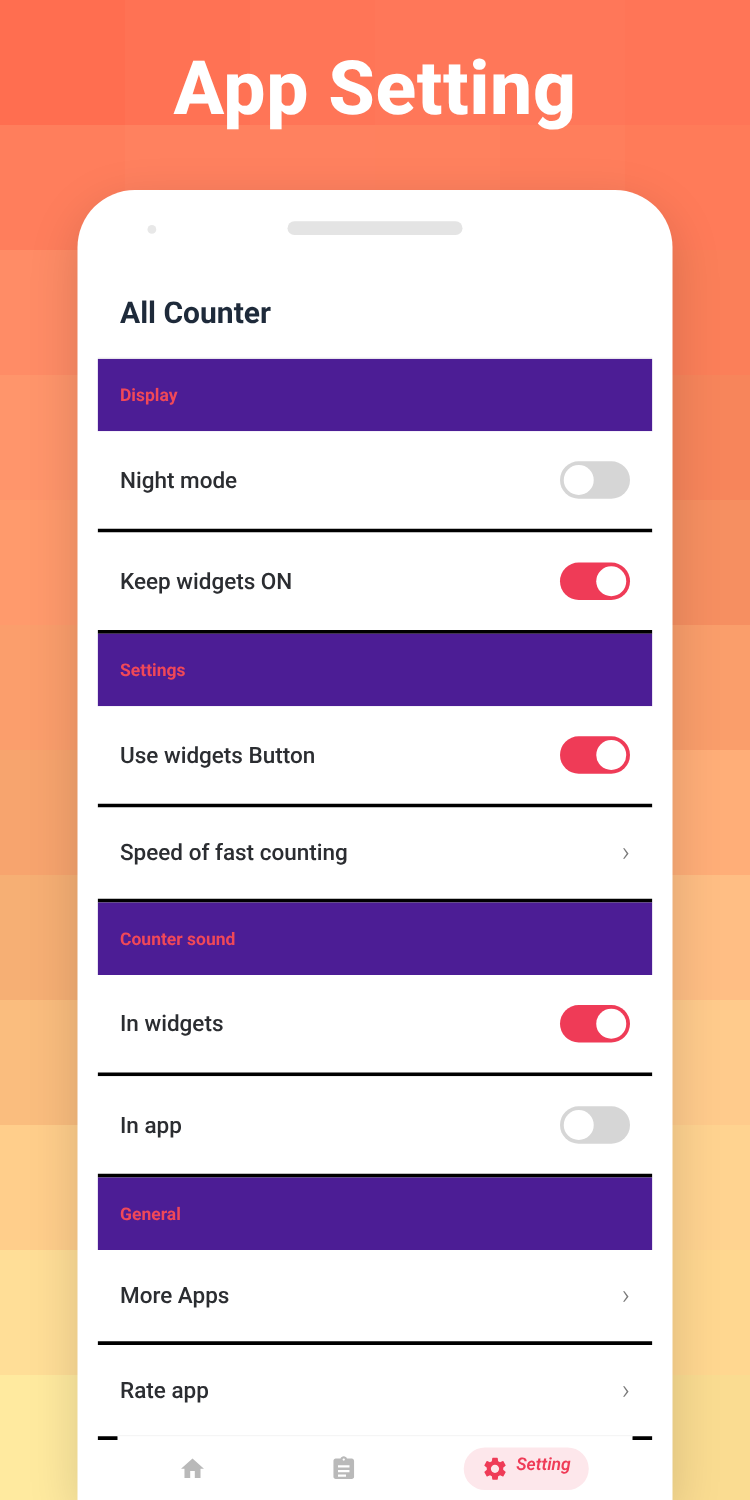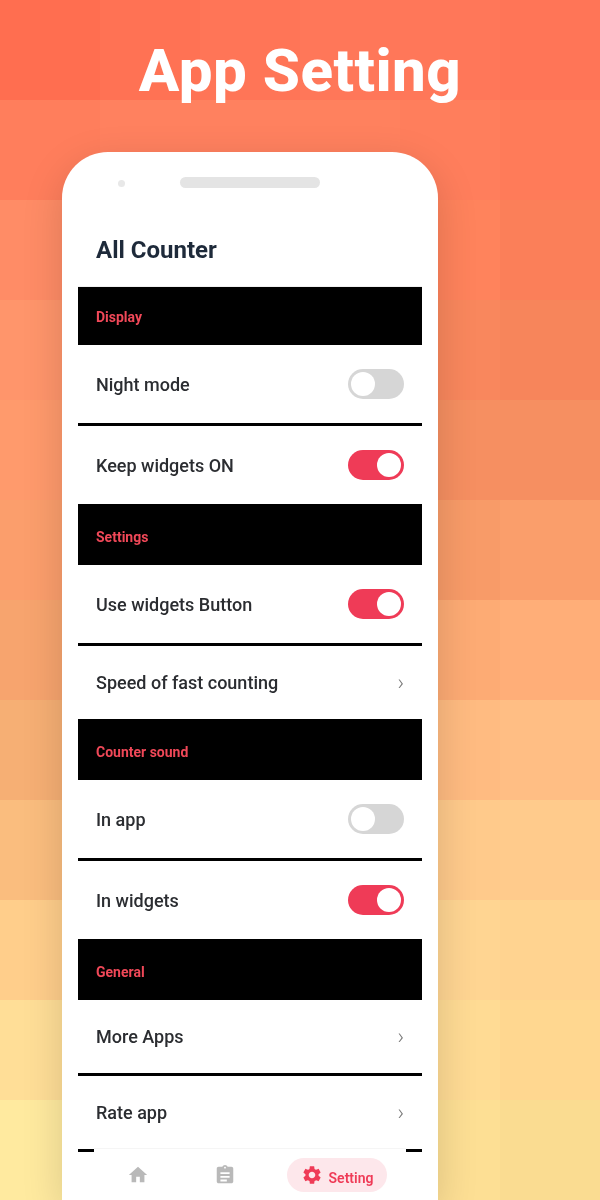--- a/index.html
+++ b/index.html
@@ -28,21 +28,21 @@
   color: #ffffff;
   font-size: 60px;
   font-weight: 800;
   z-index: 2;
   letter-spacing: 0.5px;
 }
 .phone {
   position: absolute;
   top: 152px;
   left: 62px;
-  width: 376px;
+  width: 476px;
   height: 1048px;
   background: #ffffff;
   border-radius: 46px 46px 0 0;
   box-shadow: 0 12px 40px rgba(0,0,0,0.15);
   z-index: 3;
   overflow: hidden;
 }
 .speaker {
   position: absolute;
   top: 25px;
@@ -80,21 +80,21 @@
 .app-header h1 {
   font-size: 24px;
   font-weight: 700;
   color: #1e2a3a;
 }
 .content {
   flex: 1;
   overflow-y: auto;
 }
 .section-header {
-  background: #000000;
+  background: #4c1d95;
   padding: 22px 18px 20px;
   font-size: 14px;
   font-weight: 700;
   color: #f04858;
 }
 .row {
   display: flex;
   align-items: center;
   justify-content: space-between;
   padding: 24px 18px;
@@ -137,25 +137,26 @@
   right: 16px;
   height: 52px;
   background: #ffffff;
   display: flex;
   align-items: center;
   justify-content: space-around;
   border-top: 1px solid #f5f5f5;
 }
 .nav-item {
   display: flex;
-  align-items: flex-end;
+  align-items: flex-start;
   gap: 6px;
   padding: 6px 14px;
   border-radius: 18px;
   cursor: pointer;
+  font-style: italic;
 }
 .nav-item.active {
   background: #fde7eb;
 }
 .nav-item .nav-label {
   font-size: 14px;
   font-weight: 600;
   color: #ef3b57;
 }
 .nav-icon { width: 22px; height: 22px; }
@@ -277,29 +278,29 @@
       </div>
 
       <div class="row">
         <span class="row-label">Speed of fast counting</span>
         <span class="chevron">›</span>
       </div>
 
       <div class="section-header">Counter sound</div>
 
       <div class="row">
+        <span class="row-label">In widgets</span>
+        <div class="toggle on">
+            <div class="knob"></div>
+          </div>
+      </div>
+
+      <div class="row">
         <span class="row-label">In app</span>
         <div class="toggle off">
-            <div class="knob"></div>
-          </div>
-      </div>
-
-      <div class="row">
-        <span class="row-label">In widgets</span>
-        <div class="toggle on">
             <div class="knob"></div>
           </div>
       </div>
 
       <div class="section-header">General</div>
 
       <div class="row">
         <span class="row-label">More Apps</span>
         <span class="chevron">›</span>
       </div>

